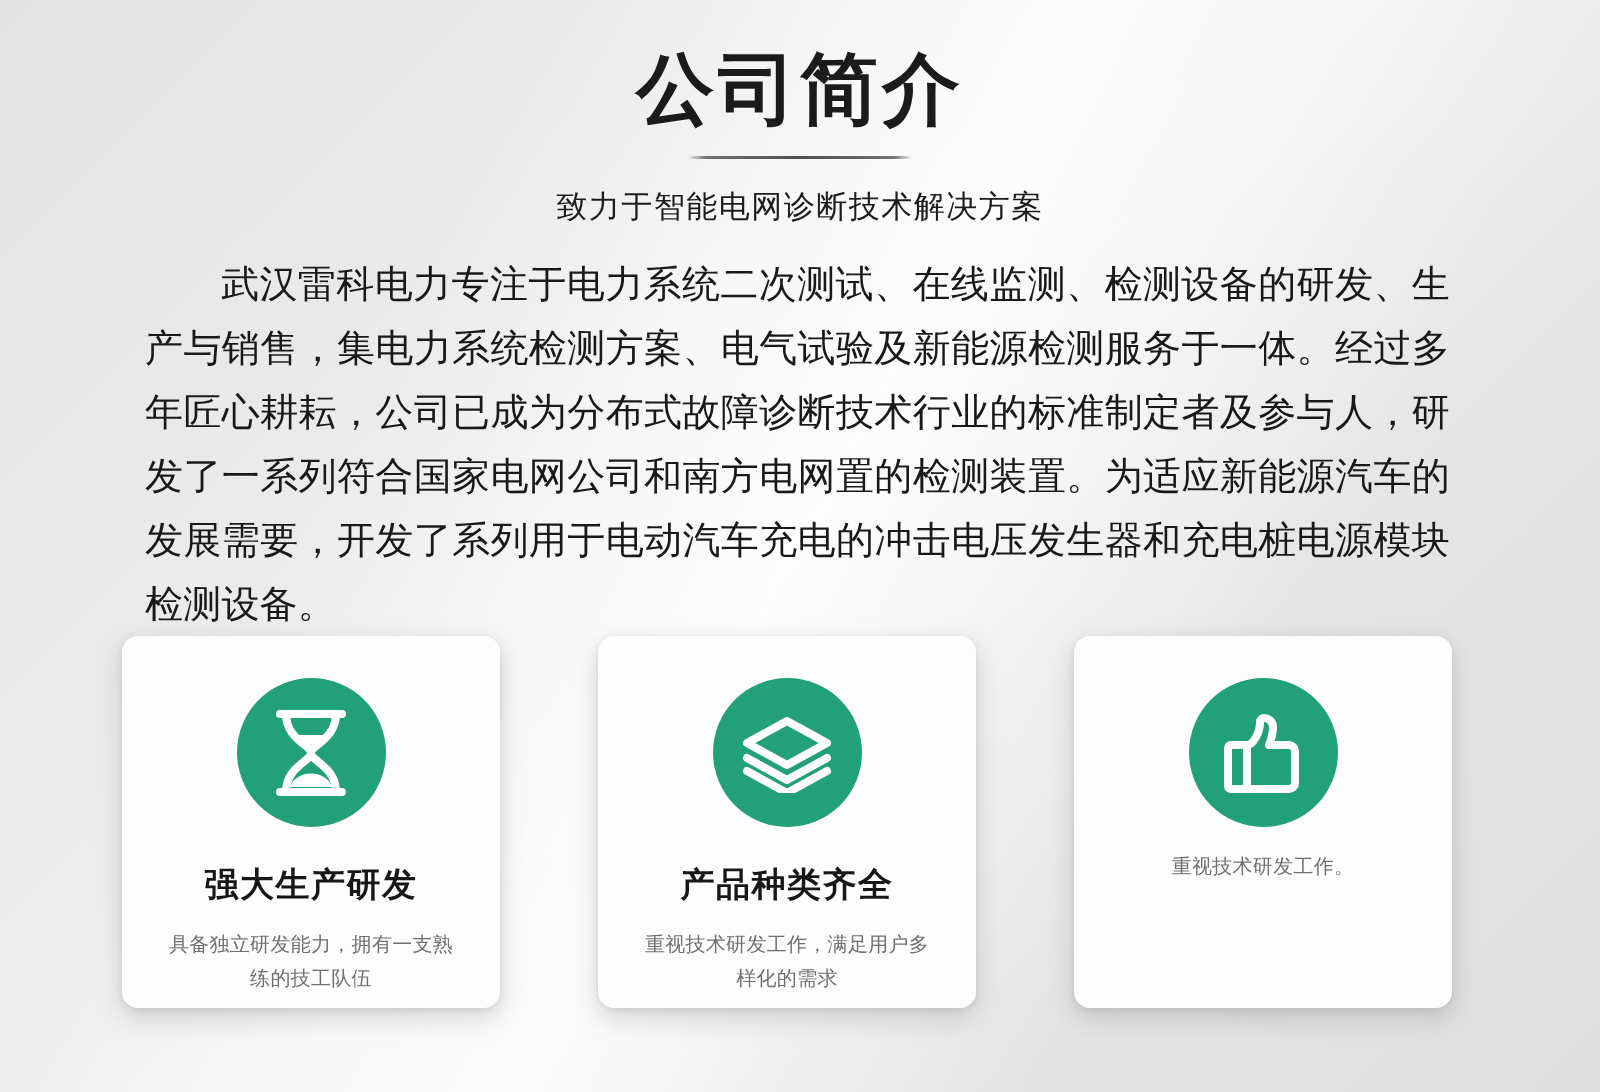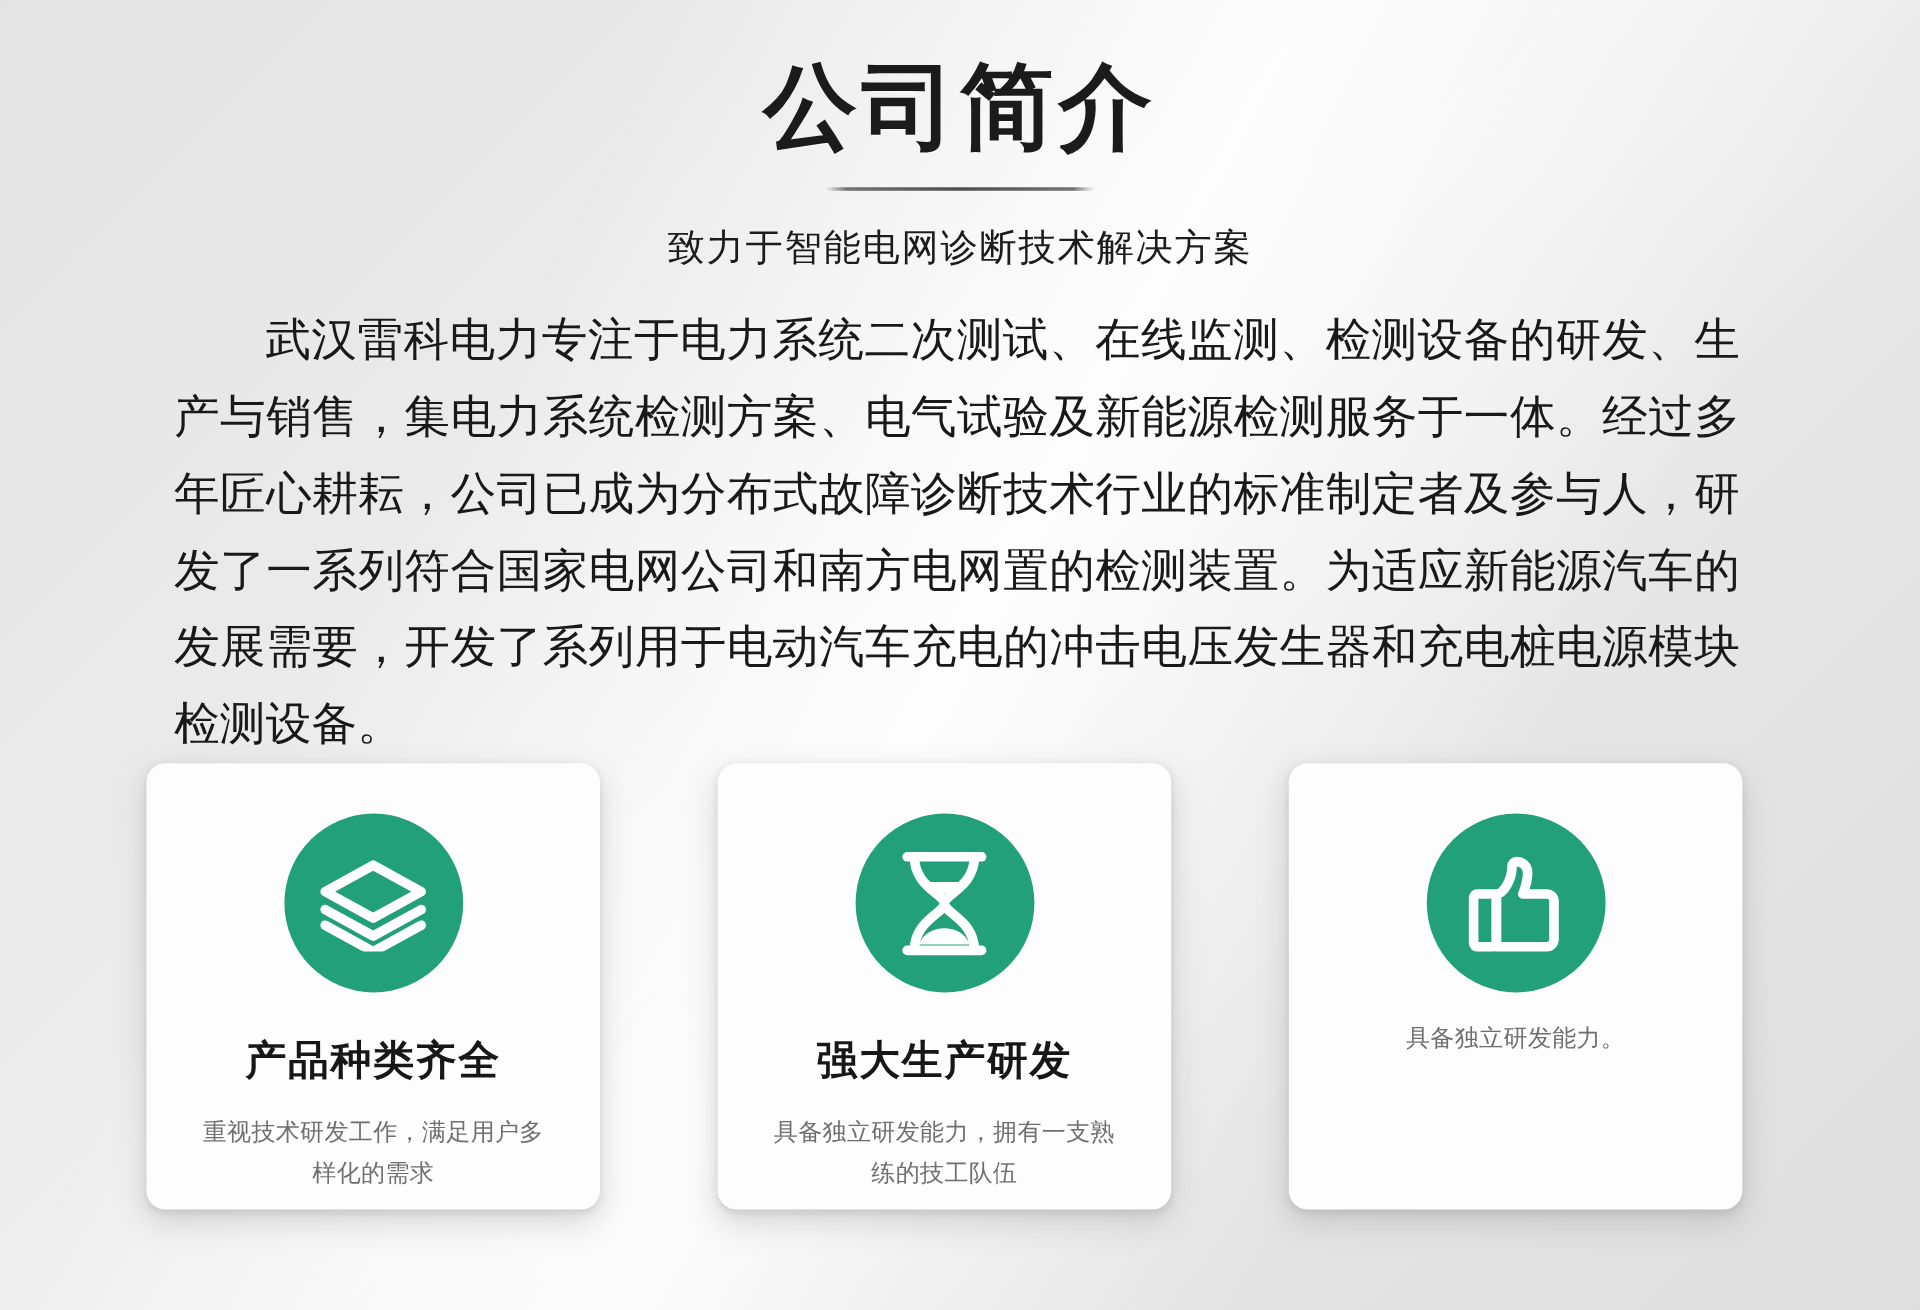--- a/index.html
+++ b/index.html
@@ -160,60 +160,60 @@
     <h1 class="page-title">公司简介</h1>
     <div class="title-divider"></div>
     <h2 class="page-subtitle">致力于智能电网诊断技术解决方案</h2>
   </div>
 
   <div class="intro-wrap">
     <p class="intro-text">武汉雷科电力专注于电力系统二次测试、在线监测、检测设备的研发、生产与销售，集电力系统检测方案、电气试验及新能源检测服务于一体。经过多年匠心耕耘，公司已成为分布式故障诊断技术行业的标准制定者及参与人，研发了一系列符合国家电网公司和南方电网置的检测装置。为适应新能源汽车的发展需要，开发了系列用于电动汽车充电的冲击电压发生器和充电桩电源模块检测设备。</p>
   </div>
 
   <div class="cards">
-
-    <div class="card">
-      <div class="icon-circle">
-        <svg width="96" height="80" viewBox="0 0 96 80" aria-hidden="true">
-          <g fill="none" stroke="#ffffff" stroke-width="8" stroke-linejoin="round" stroke-linecap="round">
-            <polygon points="48,8 88,30 48,52 8,30"></polygon>
-            <polyline points="8,45 48,67 88,45"></polyline>
-            <polyline points="8,58 48,80 88,58"></polyline>
-          </g>
-        </svg>
-      </div>
-      <div class="card-title">产品种类齐全</div>
-      <div class="card-desc">重视技术研发工作，满足用户多样化的需求</div>
-    </div>
 
     <div class="card">
       <div class="icon-circle">
         <svg width="78" height="92" viewBox="0 0 78 92" aria-hidden="true">
           <g fill="none" stroke="#ffffff" stroke-width="8" stroke-linejoin="round" stroke-linecap="round">
             <line x1="8" y1="7" x2="70" y2="7"></line>
             <line x1="8" y1="85" x2="70" y2="85"></line>
             <path d="M14 7 C14 32, 39 38, 39 46 C39 38, 64 32, 64 7"></path>
             <path d="M14 85 C14 60, 39 54, 39 46 C39 54, 64 60, 64 85"></path>
           </g>
           <path d="M19.5 28 C28 41, 50 41, 58.5 28 Z" fill="#ffffff"></path>
           <path d="M18 80 C24 62, 54 62, 60 80 Z" fill="#ffffff"></path>
         </svg>
       </div>
       <div class="card-title">强大生产研发</div>
       <div class="card-desc">具备独立研发能力，拥有一支熟练的技工队伍</div>
     </div>
 
     <div class="card">
       <div class="icon-circle">
+        <svg width="96" height="80" viewBox="0 0 96 80" aria-hidden="true">
+          <g fill="none" stroke="#ffffff" stroke-width="8" stroke-linejoin="round" stroke-linecap="round">
+            <polygon points="48,8 88,30 48,52 8,30"></polygon>
+            <polyline points="8,45 48,67 88,45"></polyline>
+            <polyline points="8,58 48,80 88,58"></polyline>
+          </g>
+        </svg>
+      </div>
+      <div class="card-title">产品种类齐全</div>
+      <div class="card-desc">重视技术研发工作，满足用户多样化的需求</div>
+    </div>
+
+    <div class="card">
+      <div class="icon-circle">
         <svg width="92" height="88" viewBox="0 0 92 88" aria-hidden="true">
           <g fill="none" stroke="#ffffff" stroke-width="8" stroke-linejoin="round" stroke-linecap="round">
             <path d="M30 36 L30 80 L72 80 A6 6 0 0 0 78 74 L78 42 A6 6 0 0 0 72 36 L52 36
                      C52 36, 56 26, 56 18 A9 9 0 0 0 47 9 A4 4 0 0 0 43 13
                      C43 24, 36 36, 30 36 Z"></path>
             <rect x="11" y="36" width="19" height="44" rx="3"></rect>
           </g>
         </svg>
       </div>
-      <div class="card-desc">具备独立研发能力。</div>
+      <div class="card-desc">重视技术研发工作。</div>
     </div>
 
   </div>
 </div>
 
 </body></html>

